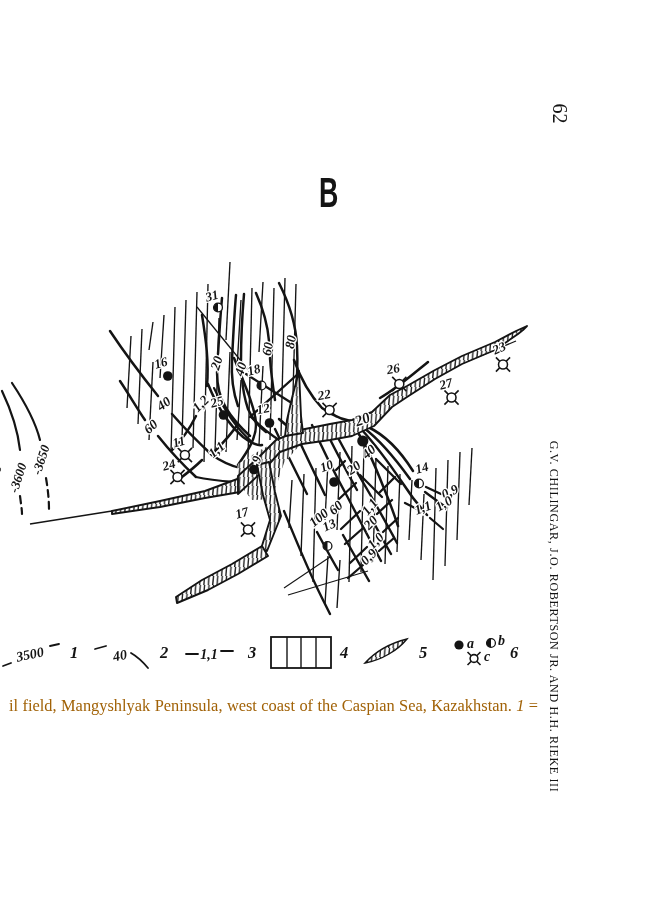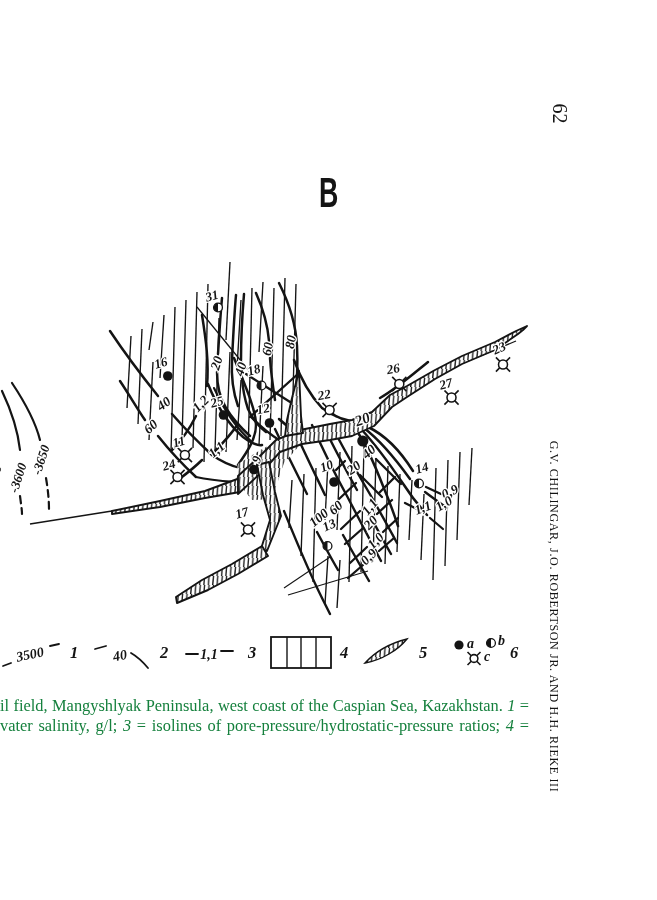--- a/index.html
+++ b/index.html
@@ -1,18 +1,18 @@
 <!DOCTYPE html>
 <html><head>
 <meta charset="utf-8">
 <style>
   html,body { margin:0; padding:0; background:#fff; width:657px; height:900px; overflow:hidden; }
   #page { position:relative; width:657px; height:900px; background:#fff;
           font-family:"Liberation Serif", serif; }
-  .cap { position:absolute; left:0; width:529px; font-size:16.4px; line-height:1; color:#15803d;
+  .cap { position:absolute; left:9px; width:529px; font-size:16.4px; line-height:1; color:#a16207;
          text-align:justify; text-align-last:justify; }
   .cap i { font-style:italic; }
 </style>
 </head>
 <body>
 <div id="page">
 
 <div style="position:absolute; left:538px; top:102px; width:42px; text-align:center; font-size:20px; line-height:23px; color:#141414; transform:rotate(90deg);">62</div>
 
 <div style="position:absolute; left:363px; top:609px; width:380px; font-size:12.1px; letter-spacing:0.62px; color:#141414; text-align:center; transform:rotate(90deg); transform-origin:center;">G.V. CHILINGAR, J.O. ROBERTSON JR. AND H.H. RIEKE III</div>
@@ -375,15 +375,14 @@
         <line x1="476.73" y1="655.77" x2="480.5" y2="652.0" stroke="#141414" stroke-width="1.55"></line>
         <line x1="471.27" y1="661.23" x2="467.5" y2="665.0" stroke="#141414" stroke-width="1.55"></line>
         <line x1="471.27" y1="655.77" x2="467.5" y2="652.0" stroke="#141414" stroke-width="1.55"></line>
 <text x="484" y="661" font-family="Liberation Serif" font-style="italic" font-weight="bold" font-size="14" fill="#141414">c</text>
 <text x="514" y="658" font-family="Liberation Serif" font-style="italic" font-weight="bold" font-size="16.5" fill="#141414" text-anchor="middle">6</text>
 </g>
 </svg>
 
 <div class="cap" style="top:698.3px;">il field, Mangyshlyak Peninsula, west coast of the Caspian Sea, Kazakhstan. <i>1</i> =</div>
 
-<div class="cap" style="top:718.2px;">vater salinity, g/l; <i>3</i> = isolines of pore-pressure/hydrostatic-pressure ratios; <i>4</i> =</div>
 
 </div>
 
 </body></html>

